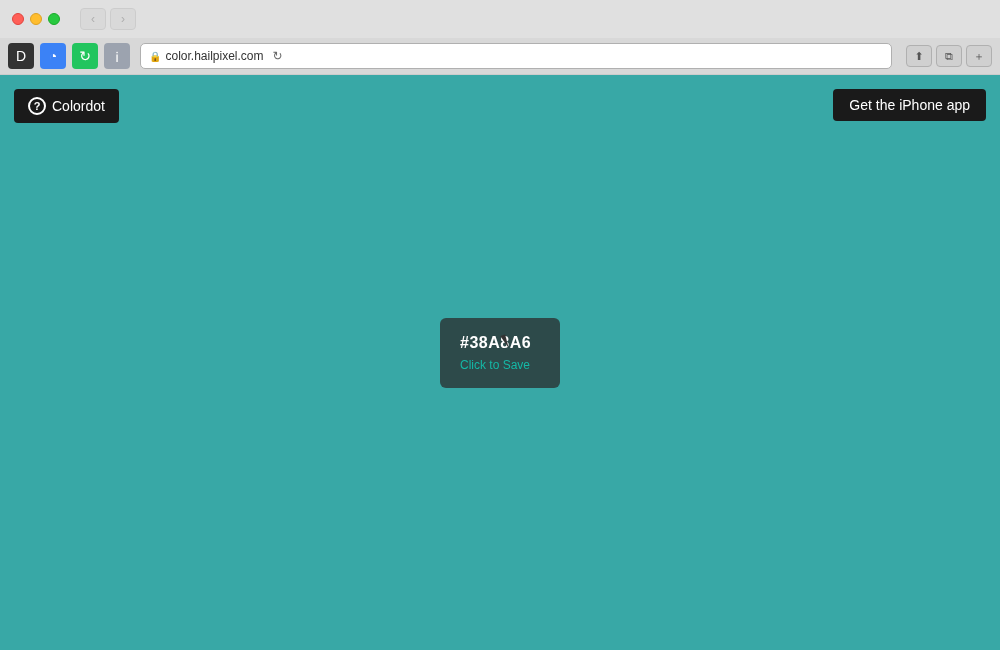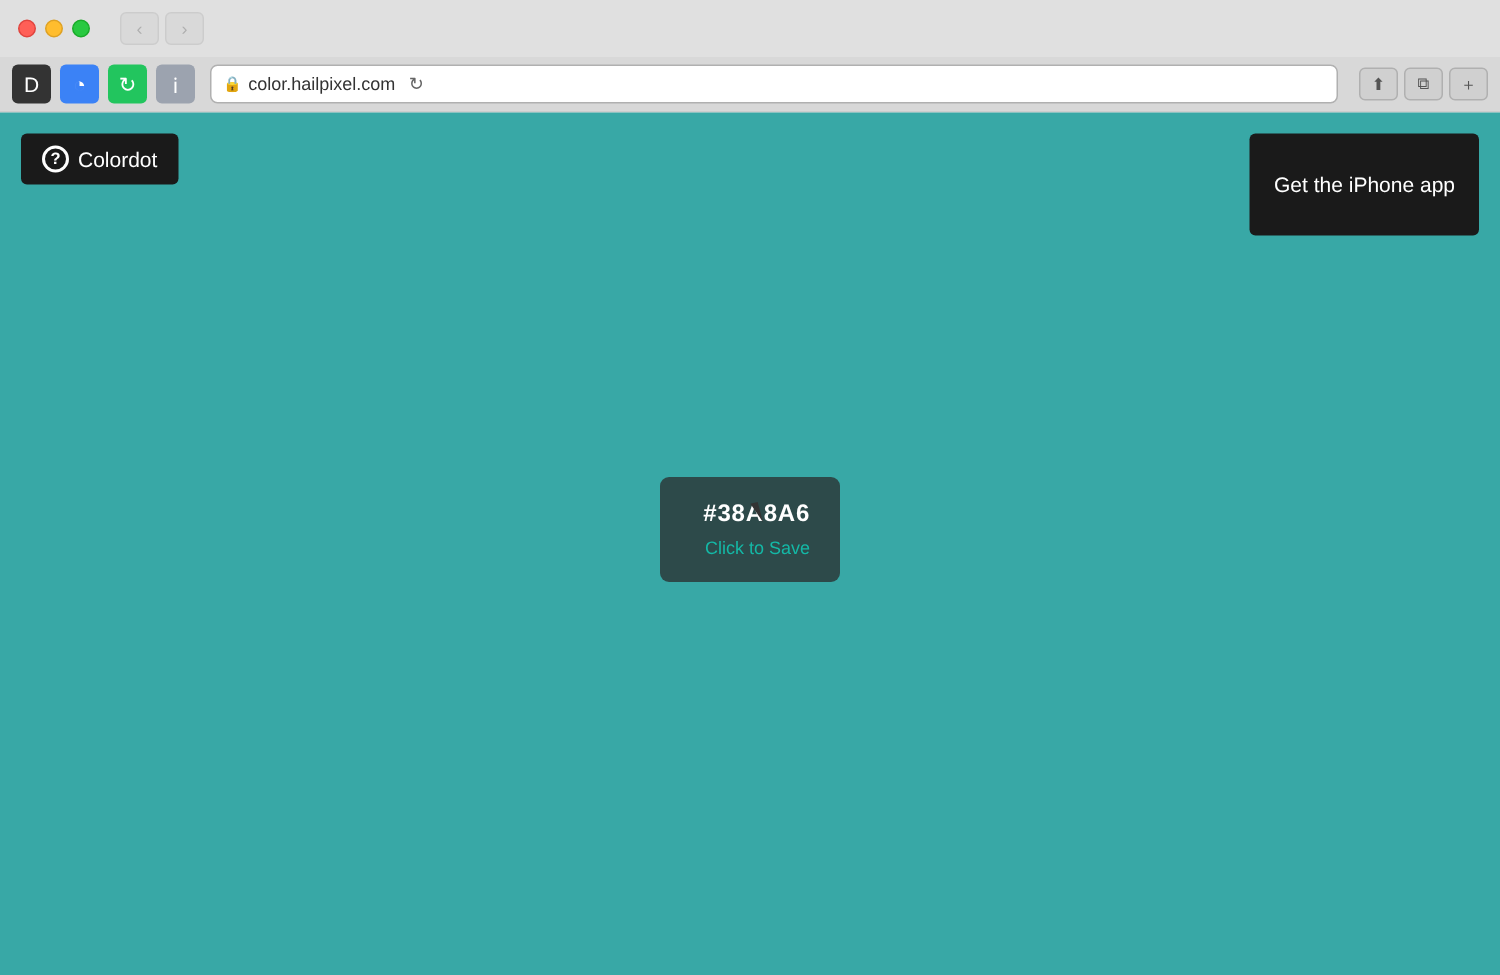--- a/index.html
+++ b/index.html
@@ -195,36 +195,36 @@
 
     
     .iphone-app-btn {
       position: absolute;
       top: 14px;
       right: 14px;
       background: #1a1a1a;
       color: white;
       border: none;
       border-radius: 4px;
-      padding: 26px 16px;
+      padding: 8px 16px;
       font-size: 14px;
       font-weight: 500;
       cursor: pointer;
     }
 
     
     .color-tooltip {
       position: absolute;
       top: 50%;
       left: 50%;
       transform: translate(-50%, -50%) translateY(-10px);
       background: #2d4a4a;
       border-radius: 6px;
       padding: 16px 20px;
-      text-align: right;
+      text-align: left;
       min-width: 120px;
       cursor: pointer;
     }
 
     .color-hex {
       color: white;
       font-size: 16px;
       font-weight: 600;
       letter-spacing: 0.5px;
       margin-bottom: 6px;

